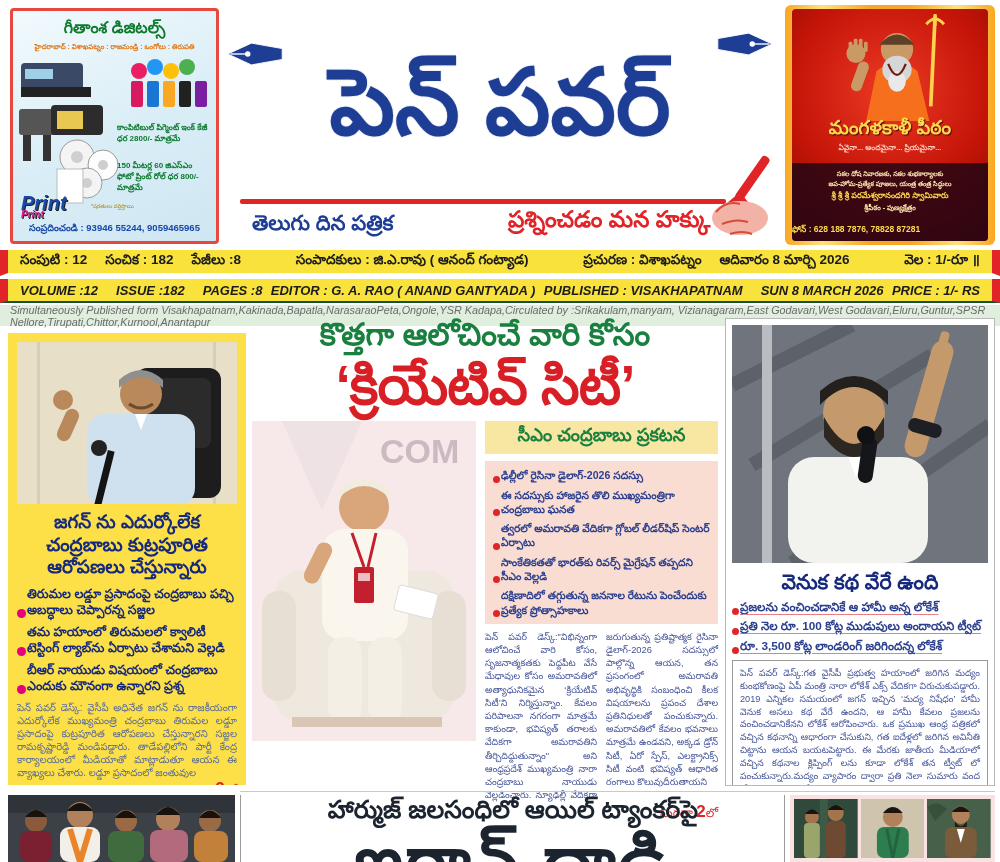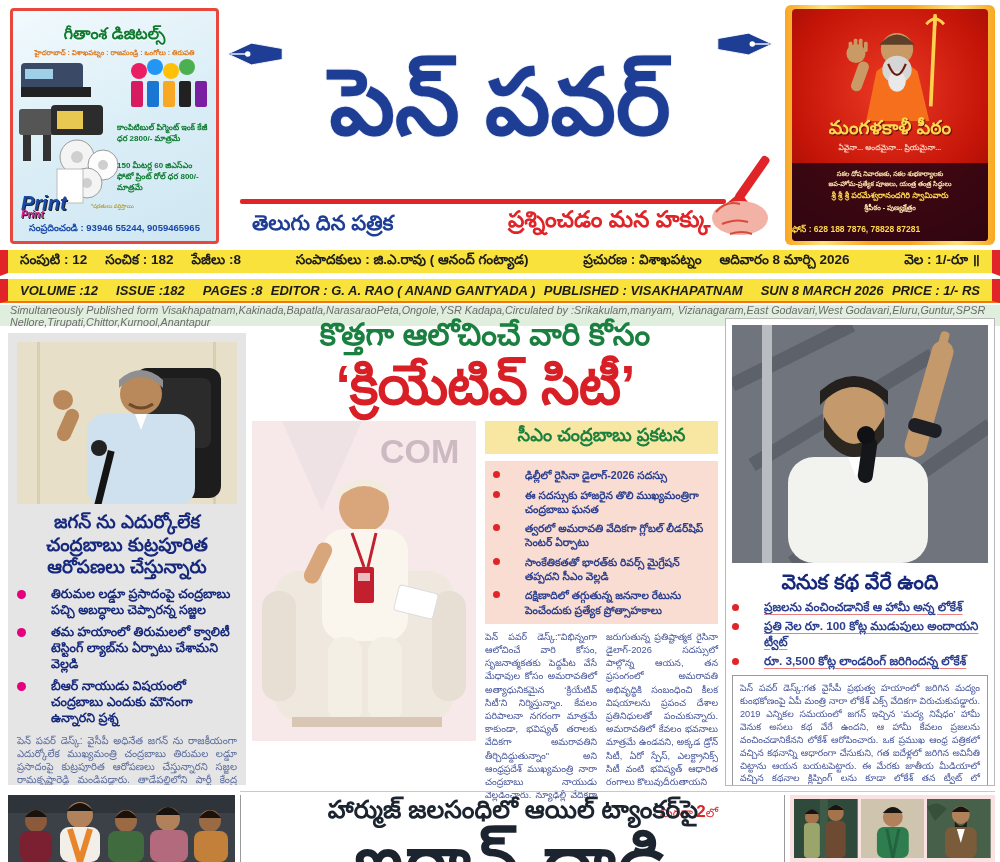--- a/index.html
+++ b/index.html
@@ -3,21 +3,21 @@
 <meta charset="utf-8">
 <style>
   html,body{margin:0;padding:0;background:#fff;}
   .page{position:relative;width:1000px;height:862px;background:#fff;overflow:hidden;
         font-family:"Liberation Sans",sans-serif;color:#222;}
   .abs{position:absolute;}
 
   
   .ad-left{left:10px;top:8px;width:203px;height:230px;border:3px solid #e8473e;border-radius:4px;
            background:linear-gradient(155deg,#f2fafd 0%,#d9edf6 55%,#cfe7f2 100%);overflow:hidden;}
-  .ad-left-title{margin-top:14px;text-align:center;font-weight:bold;font-size:16px;color:#0c7a2f;
+  .ad-left-title{margin-top:8px;text-align:center;font-weight:bold;font-size:16px;color:#0c7a2f;
                  text-shadow:0 1px 0 #fff;}
   .ad-left-sub{text-align:center;font-size:7px;color:#e07818;font-weight:bold;margin-top:2px;}
   .ad-left-offer{position:absolute;font-size:8px;font-weight:bold;color:#0c7a2f;line-height:1.35;width:92px;}
   .ad-left-contact{position:absolute;left:0;bottom:5px;width:100%;text-align:center;
                    font-size:9.5px;font-weight:bold;color:#1848a8;}
   .print-logo{position:absolute;left:8px;bottom:22px;font-size:20px;font-weight:bold;color:#1848a8;
               text-shadow:1px 1px 0 #222;font-style:italic;line-height:.8;}
   .print-logo small{display:block;font-size:10px;color:#d02090;}
   .print-note{position:absolute;left:78px;bottom:30px;font-size:5.5px;color:#a88a00;}
 
@@ -39,35 +39,35 @@
                   font-weight:bold;color:#ffd94d;text-shadow:1px 1px 1px #5e0000;}
   .ad-right-line{position:absolute;width:100%;text-align:center;color:#ffe9b0;font-weight:bold;}
   .ad-right-dark{position:absolute;left:0;bottom:0;width:100%;height:78px;background:rgba(30,5,20,.82);}
   .ad-right-phone{position:absolute;left:0;bottom:5px;width:100%;text-align:left;font-size:8.5px;
                   font-weight:bold;color:#ffd94d;}
 
   
   .bar{left:0;width:1000px;background:#f8e23b;border-left:8px solid #e02427;border-right:8px solid #e02427;
        box-sizing:border-box;display:flex;align-items:center;padding:0 12px;justify-content:space-between;}
   .bar1{top:250px;height:26px;border-bottom:3px solid #fff;font-size:13.5px;font-weight:bold;color:#1b1b1b;}
-  .bar2{top:279px;height:24px;border-bottom:2px solid #f97316;font-size:13px;font-weight:bold;
+  .bar2{top:279px;height:24px;border-bottom:2px solid #14532d;font-size:13px;font-weight:bold;
         font-style:italic;color:#1b1b1b;}
   .bar .grp{display:flex;gap:18px;}
   .green-band{left:0;top:305px;width:1000px;height:21px;background:#dfeedd;display:flex;align-items:center;
               padding:0 10px;box-sizing:border-box;font-size:10.8px;font-style:italic;color:#6b6b6b;}
 
   
   .navy{color:#16297c;}
   .more{text-align:right;font-weight:normal;color:#e02427;font-size:12px;}
   .more b{font-size:17px;}
-  .bullet-row{display:flex;gap:25px;align-items:flex-start;}
+  .bullet-row{display:flex;gap:1px;align-items:flex-end;}
   .dot{flex:0 0 auto;border-radius:50%;}
 
   
-  .left-col{left:8px;top:333px;width:238px;height:452px;background:#e5e5e5;padding:9px 9px 6px;
+  .left-col{left:8px;top:333px;width:238px;height:452px;background:#fde047;padding:9px 9px 6px;
             box-sizing:border-box;overflow:hidden;}
   .photo-left{width:100%;height:162px;background:#e8dfc8;overflow:hidden;}
   .left-head{margin-top:7px;text-align:center;font-size:18.5px;line-height:1.22;font-weight:bold;}
   .left-bullets{margin-top:7px;display:flex;flex-direction:column;gap:6px;}
   .left-bullets .bullet-row{font-size:12.6px;line-height:1.28;font-weight:bold;color:#16297c;}
   .left-bullets .dot{width:9px;height:9px;background:#e6007e;margin-top:4px;}
   .left-body{margin-top:7px;font-size:10px;line-height:1.3;color:#5a6b9d;text-align:justify;}
 
   
   .center-col{left:252px;top:316px;width:466px;}

